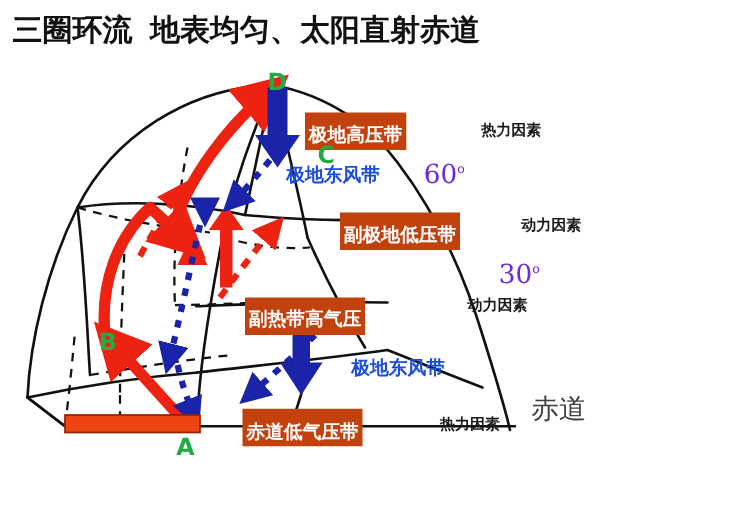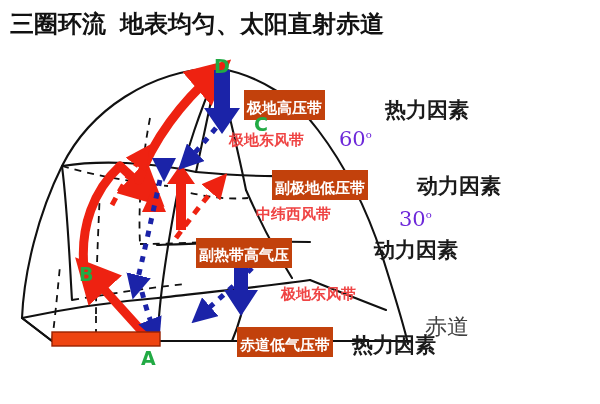--- a/index.html
+++ b/index.html
@@ -25,26 +25,26 @@
   .navybox{
     position:absolute;
     background:#c2410c;color:#ffffff;
     font-family:"DejaVu Serif","Liberation Serif",serif;
     font-weight:bold;font-size:15px;line-height:19px;
     padding:9px 3px 2px 3px;white-space:nowrap;
   }
   .redtext{
     position:absolute;
     font-family:"DejaVu Serif","Liberation Serif",serif;
-    font-weight:bold;font-size:15px;color:#ef4444;white-space:nowrap;
+    font-weight:bold;font-size:15px;color:#1d4ed8;white-space:nowrap;
   }
   .blacktext{
     position:absolute;
     font-family:"DejaVu Serif","Liberation Serif",serif;
-    font-weight:bold;font-size:21px;color:#1a1a1a;white-space:nowrap;
+    font-weight:bold;font-size:12px;color:#1a1a1a;white-space:nowrap;
   }
   .latlabel{
     position:absolute;
     font-family:"DejaVu Serif","Liberation Serif",serif;
     font-size:21px;color:#6d28d9;white-space:nowrap;font-weight:400;
   }
   .latlabel sup{font-size:10px;vertical-align:super;}
   .graytext{
     position:absolute;
     font-family:"DejaVu Serif","Liberation Serif",serif;
@@ -171,26 +171,25 @@
 
   <div class="navybox" style="left:244px;top:90px;">
     <span>极地高压带</span>
   </div>
   <div class="navybox" style="left:272px;top:170px;">
     <span>副极地低压带</span>
   </div>
   <div class="navybox" style="left:196px;top:238px;font-family:Liberation Mono, monospace;">
     <span>副热带高气压</span>
   </div>
-  <div class="navybox" style="left:194px;top:327px;margin-left:43px;">
+  <div class="navybox" style="left:194px;top:327px;">
     <span>赤道低气压带</span>
   </div>
 
   <div class="redtext" style="left:229px;top:131px;">极地东风带</div>
-  <div class="redtext" style="left:256px;top:205px;">中纬西风带</div>
   <div class="redtext" style="left:281px;top:285px;">极地东风带</div>
 
   <div class="blacktext" style="left:385px;top:96px;">热力因素</div>
   <div class="blacktext" style="left:417px;top:172px;">动力因素</div>
   <div class="blacktext" style="left:374px;top:236px;">动力因素</div>
   <div class="blacktext" style="left:352px;top:331px;">热力因素</div>
 
   <div class="latlabel" style="left:339px;top:127px;"><span>60</span><sup>o</sup></div>
   <div class="latlabel" style="left:399px;top:207px;"><span>30</span><sup>o</sup></div>
 

